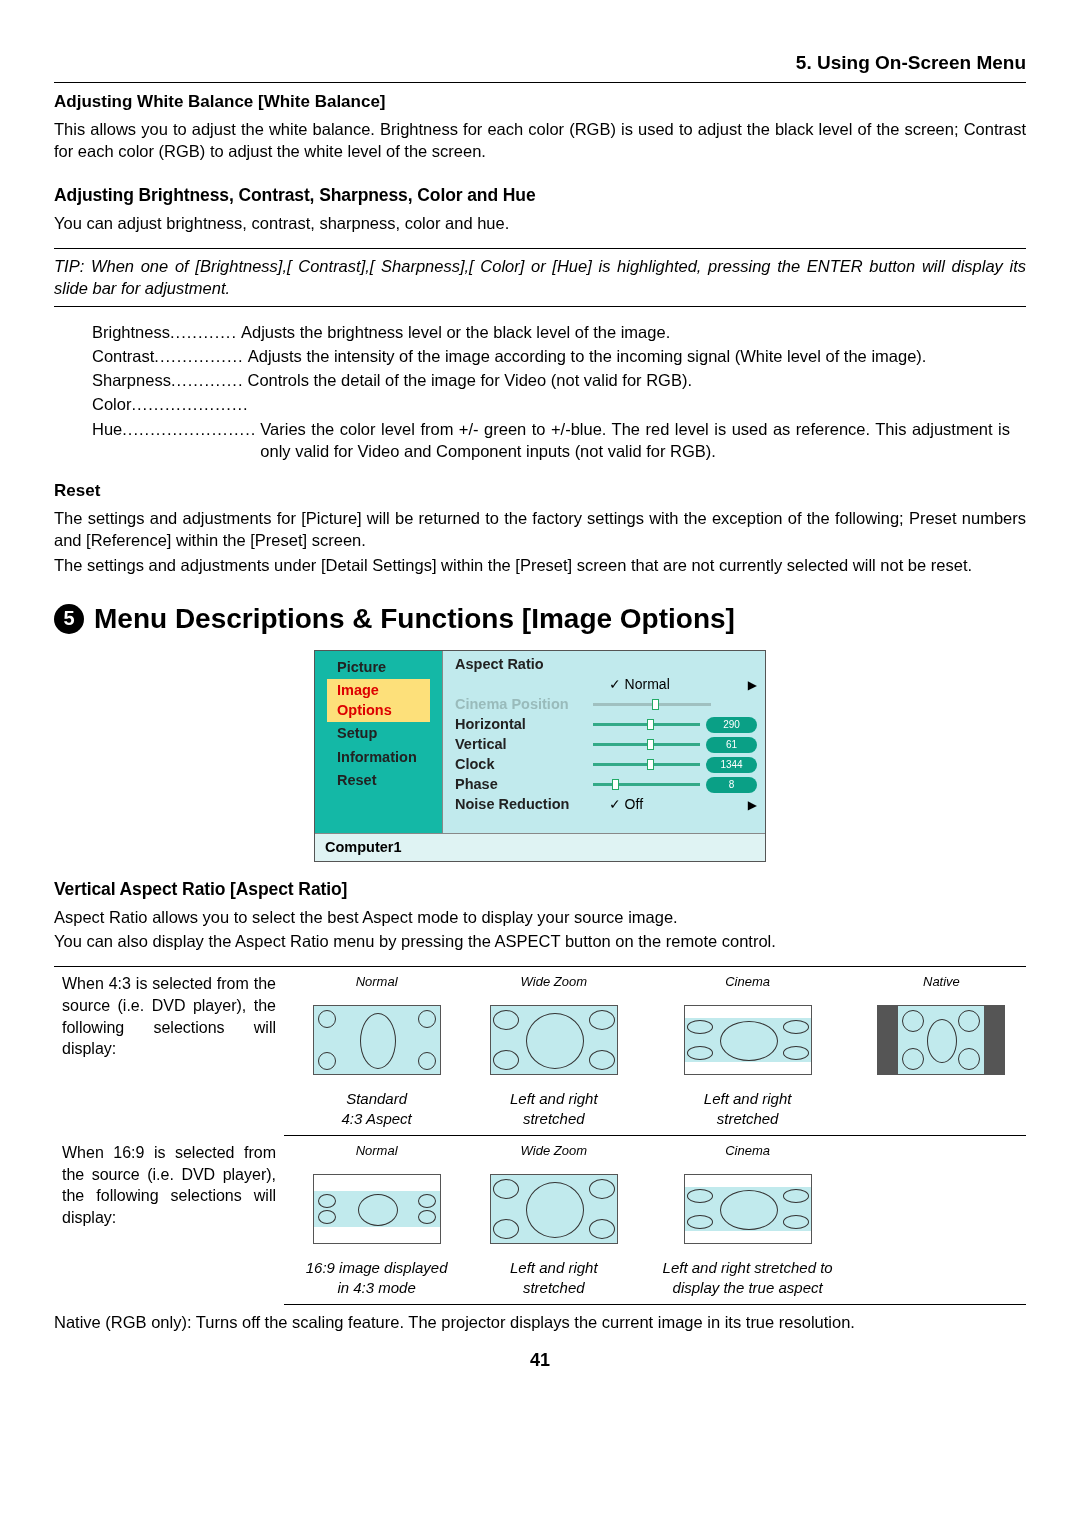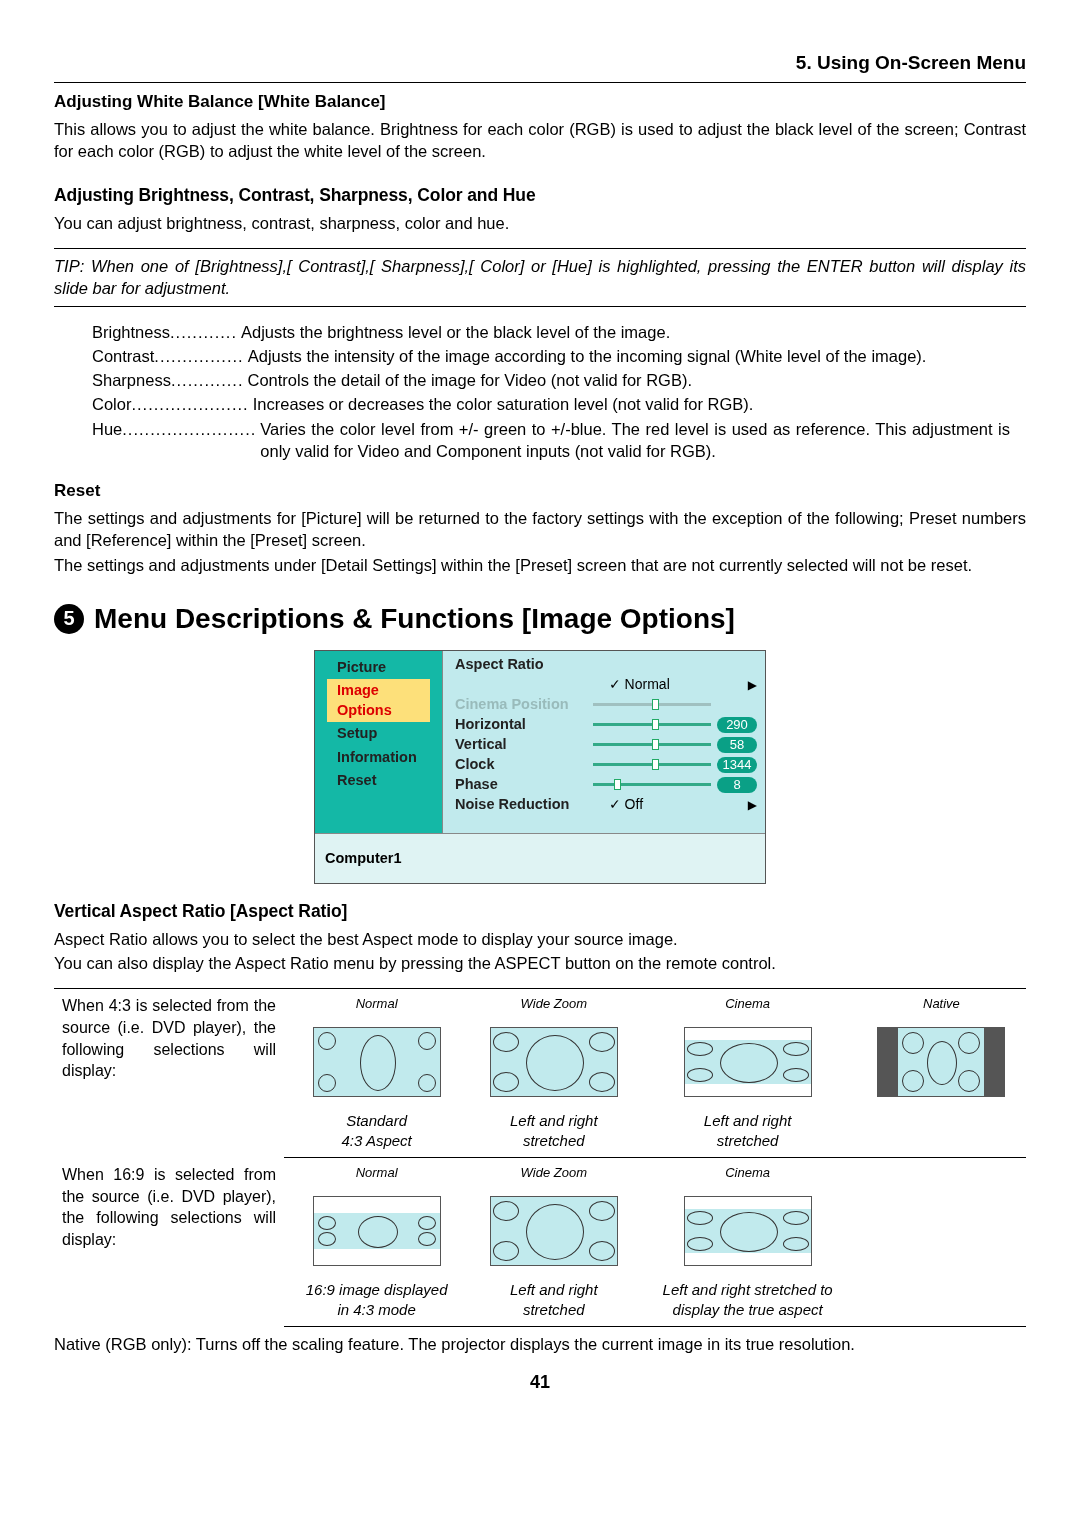--- a/index.html
+++ b/index.html
@@ -95,31 +95,31 @@
   .osd-slider .track {
     height: 3px; background: #3a8; width: 100%;
   }
   .osd-slider .thumb {
     position: absolute; width: 7px; height: 11px;
     background: #fff; border: 1px solid #2a6;
     top: -2px;
   }
   .osd-slider.gray .track { background: #a0c0c0; }
   .osd-badge {
-    width: 40px; height: 16px;
+    width: 51px; height: 16px;
     background: #0aa086; color: #fff;
     border-radius: 8px;
-    font-size: 13px; text-align: center;
+    font-size: 10px; text-align: center;
     line-height: 16px; margin-left: 6px;
   }
   .osd-arrow { color: #000; font-size: 12px; margin-left: auto;}
   .osd-footer {
     border-top: 1px solid #888;
     background: #dff3f3;
-    padding: 15px 10px;
+    padding: 4px 10px;
     font-weight: bold;
   }
   
   .ar-table { width: 100%; border-collapse: collapse; margin-top: 14px; }
   .ar-table td { vertical-align: top; padding: 6px 8px; }
   .ar-rowsep td { border-bottom: 1.5px solid #000; }
   .ar-toprule td { border-top: 1.5px solid #000; }
   .ar-colhdr { font-style: italic; text-align: center; font-size: 13px; }
   .ar-desc { font-size: 16px; text-align: justify; width: 230px;}
   .ar-sub { font-style: italic; text-align: center; font-size: 15px; }
@@ -175,21 +175,20 @@
       <span class="def-desc">Adjusts the intensity of the image according to the incoming signal (White level of the image).</span>
     </div>
   <div class="def-row">
       <span class="def-term">Sharpness</span>
       <span class="def-dots">.............</span>
       <span class="def-desc">Controls the detail of the image for Video (not valid for RGB).</span>
     </div>
   <div class="def-row">
       <span class="def-term">Color</span>
       <span class="def-dots">.....................</span>
-      <span class="def-desc">Increases or decreases the color saturation level (not valid for RGB).</span>
     </div>
   <div class="def-row">
       <span class="def-term">Hue</span>
       <span class="def-dots">........................</span>
       <span class="def-desc">Varies the color level from +/- green to +/-blue. The red level is used as reference. This adjustment is only valid for Video and Component inputs (not valid for RGB).</span>
     </div>
 </div>
 
 <h3 class="section-bold" style="margin-top:18px">Reset</h3>
 <p class="body">The settings and adjustments for [Picture] will be returned to the factory settings with the exception of the following; Preset numbers and [Reference] within the [Preset] screen.</p>
@@ -233,21 +232,21 @@
             <span class="thumb" style="left:50%"></span>
           </span>
           <span class="osd-badge">290</span>
         </div>
       <div class="osd-row">
           <span class="osd-label">Vertical</span>
           <span class="osd-slider">
             <span class="track"></span>
             <span class="thumb" style="left:50%"></span>
           </span>
-          <span class="osd-badge">58</span>
+          <span class="osd-badge">61</span>
         </div>
       <div class="osd-row">
           <span class="osd-label">Clock</span>
           <span class="osd-slider">
             <span class="track"></span>
             <span class="thumb" style="left:50%"></span>
           </span>
           <span class="osd-badge">1344</span>
         </div>
       <div class="osd-row">

